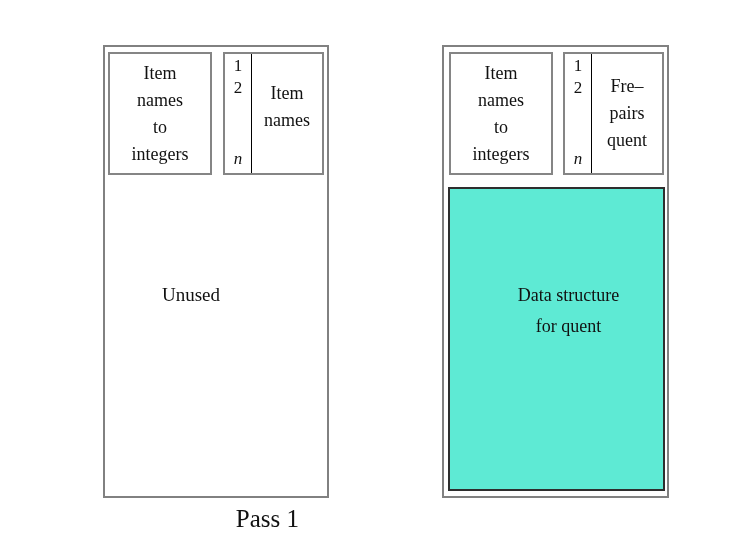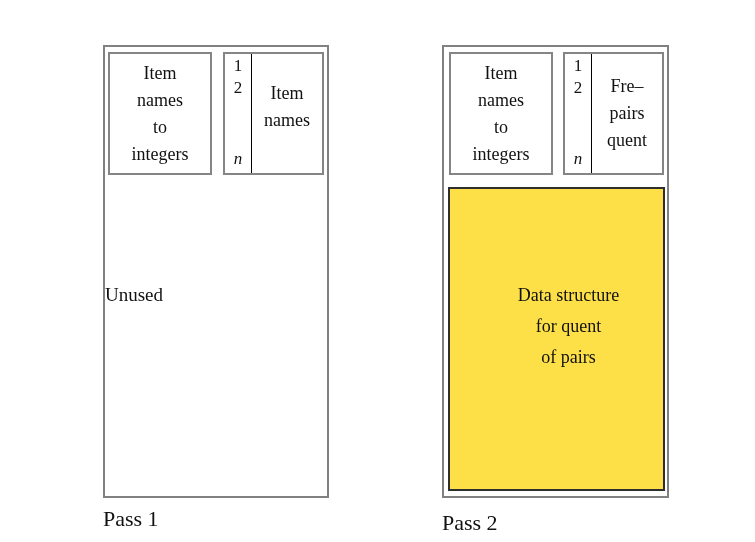--- a/index.html
+++ b/index.html
@@ -85,50 +85,50 @@
     font-size: 18px;
     line-height: 27px;
   }
   .side-label.nudge-up { padding-bottom: 14px; }
 
   .unused-area {
     position: absolute;
     left: 0;
     top: 235px;
     width: 172px;
-    text-align: left;
+    text-align: center;
     font-size: 19px;
     line-height: 26px;
   }
 
   .pair-counts-box {
     position: absolute;
     left: 4px;
     top: 140px;
     width: 217px;
     height: 304px;
     border: 2px solid #2e2e2e;
     box-sizing: border-box;
-    background: #fde047;
+    background: #5eead4;
   }
   .pair-counts-text {
     position: absolute;
     left: 12px;
     width: 100%;
     top: 91px;
     text-align: center;
     font-size: 18px;
     line-height: 31px;
   }
 
   .pass-caption {
     position: absolute;
     width: 196px;
-    text-align: left;
-    font-size: 22px;
+    text-align: right;
+    font-size: 25px;
     line-height: 26px;
   }
   .caption-1 { left: 103px; top: 506px; }
   .caption-2 { left: 442px; top: 510px; }
 </style>
 </head>
 <body>
 
 <div class="canvas">
 
@@ -169,21 +169,19 @@
       <div class="side-label">
         <div>Fre–</div>
         <div>pairs</div>
         <div>quent</div>
       </div>
     </div>
     <div class="pair-counts-box">
       <div class="pair-counts-text">
         <div>Data structure</div>
         <div>for quent</div>
-        <div>of pairs</div>
       </div>
     </div>
   </div>
 
   <div class="pass-caption caption-1">Pass 1</div>
-  <div class="pass-caption caption-2">Pass 2</div>
 
 </div>
 
 </body></html>

